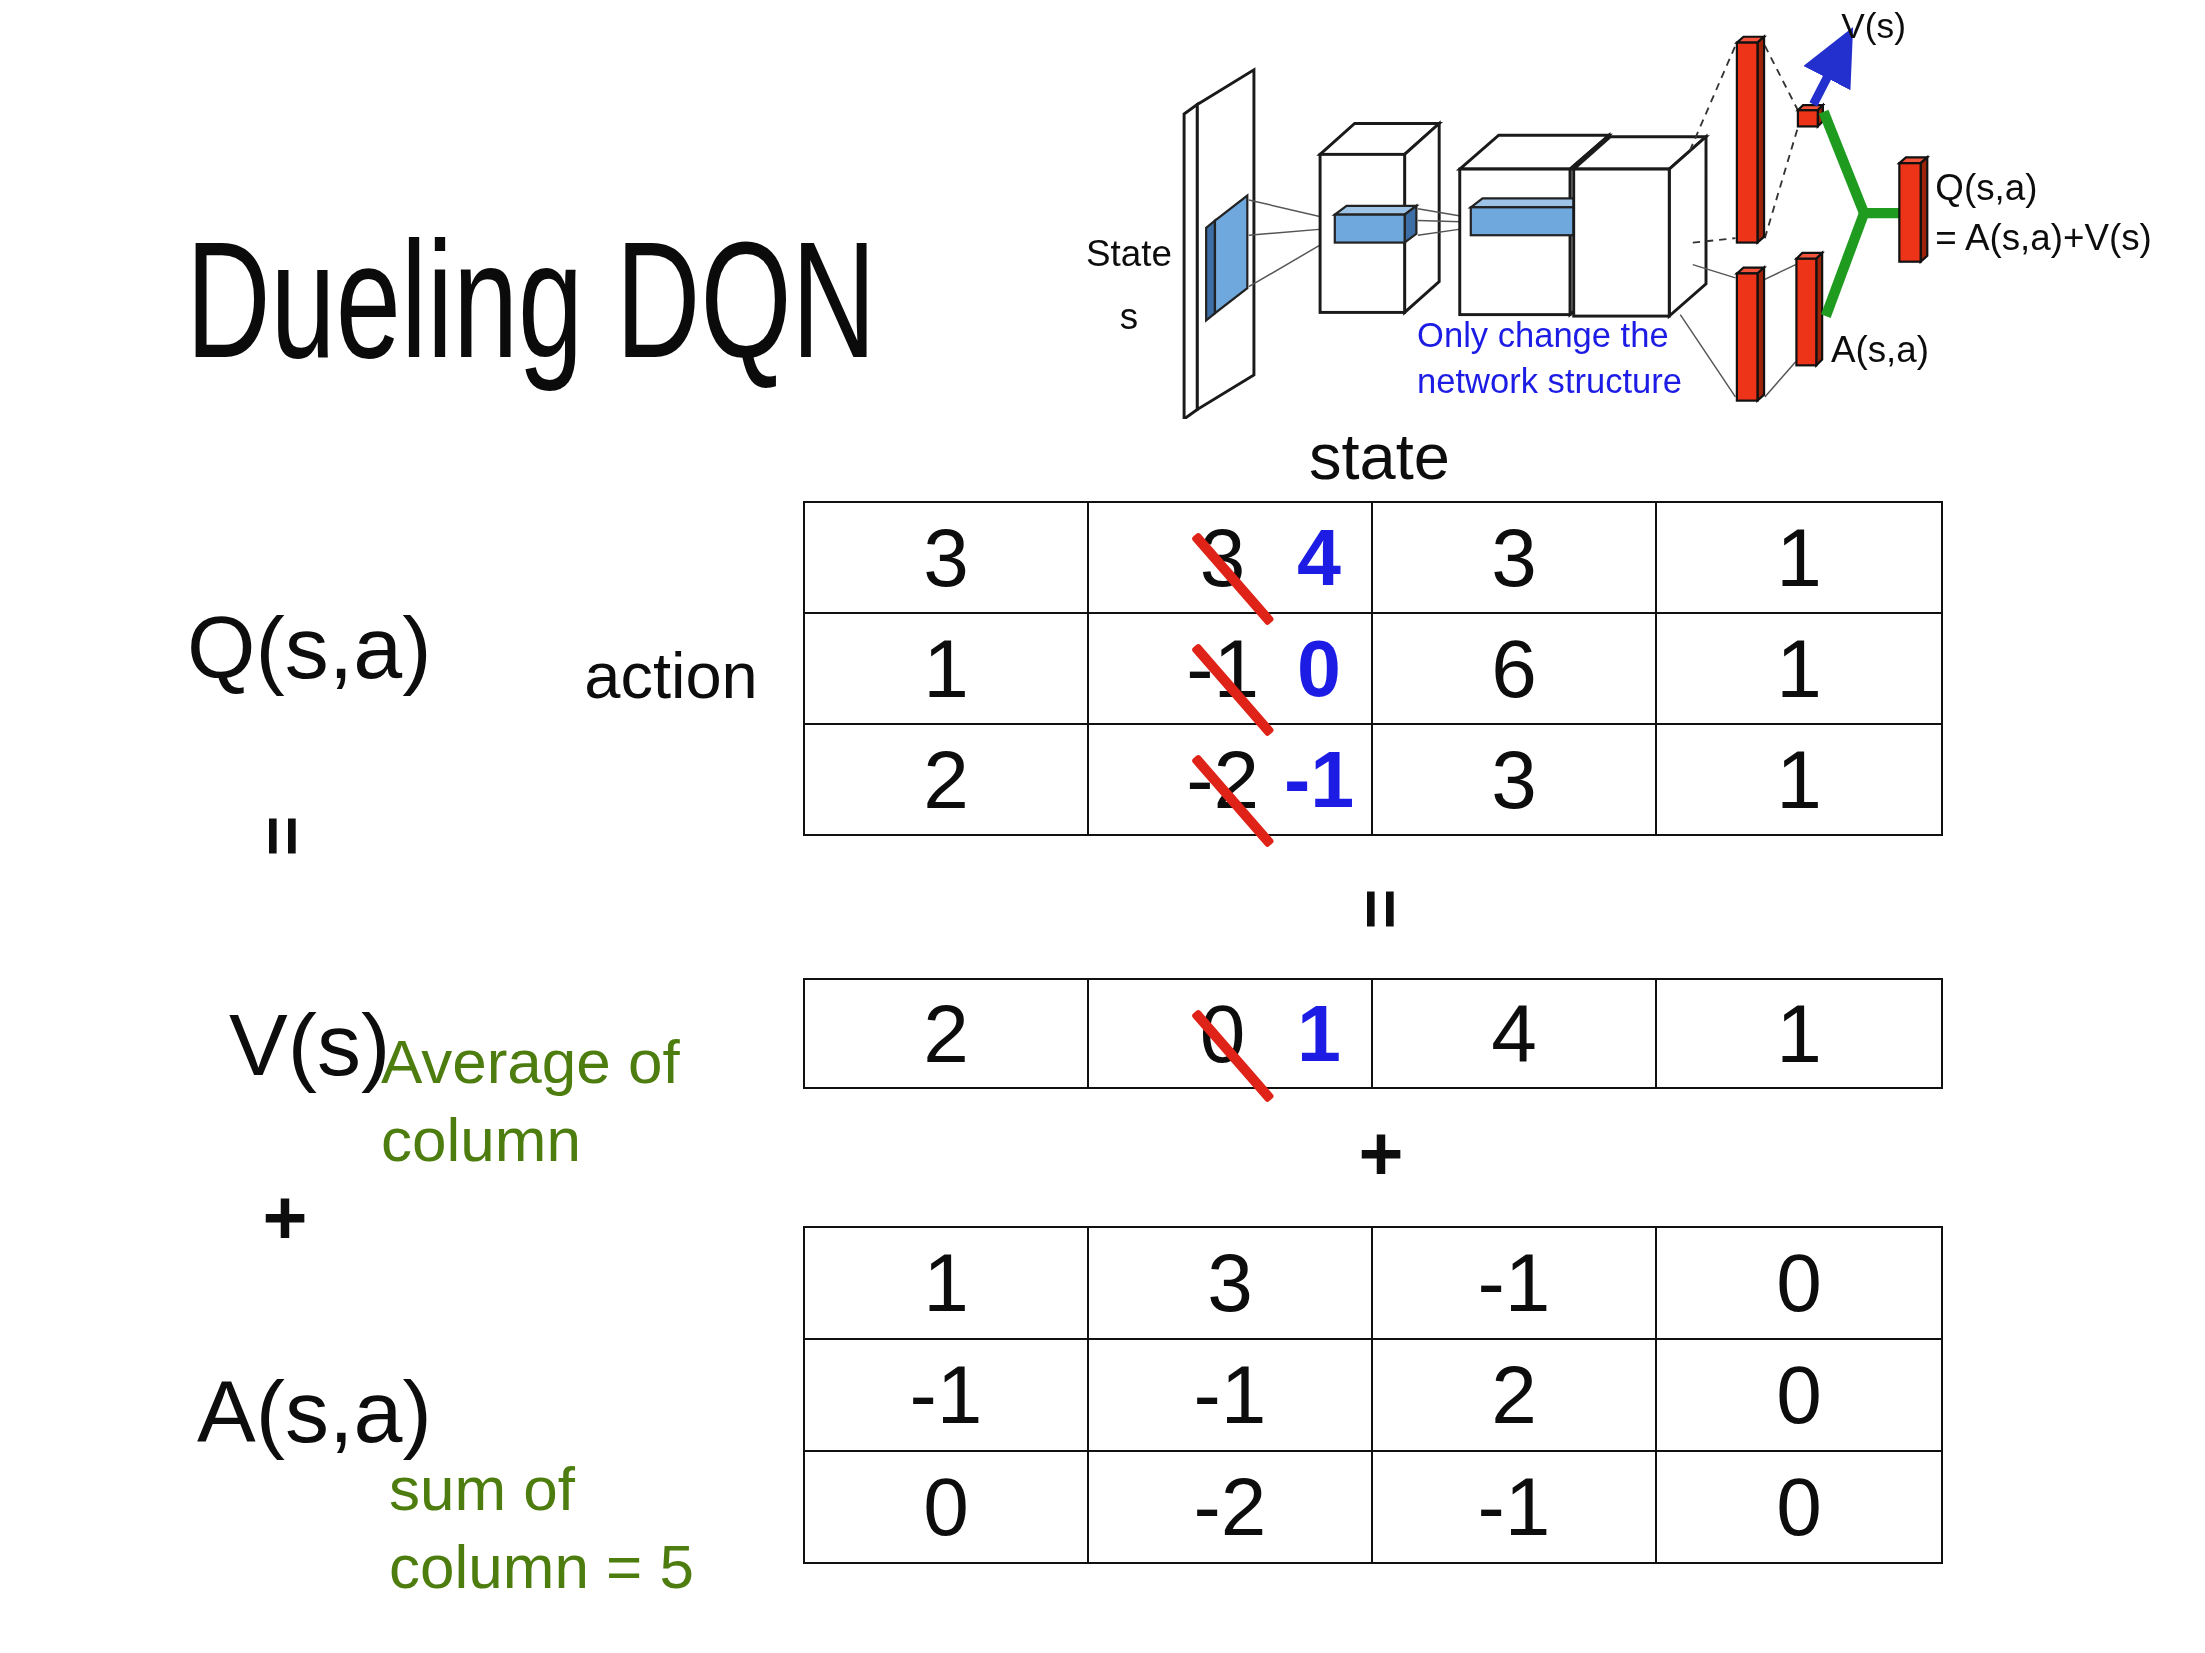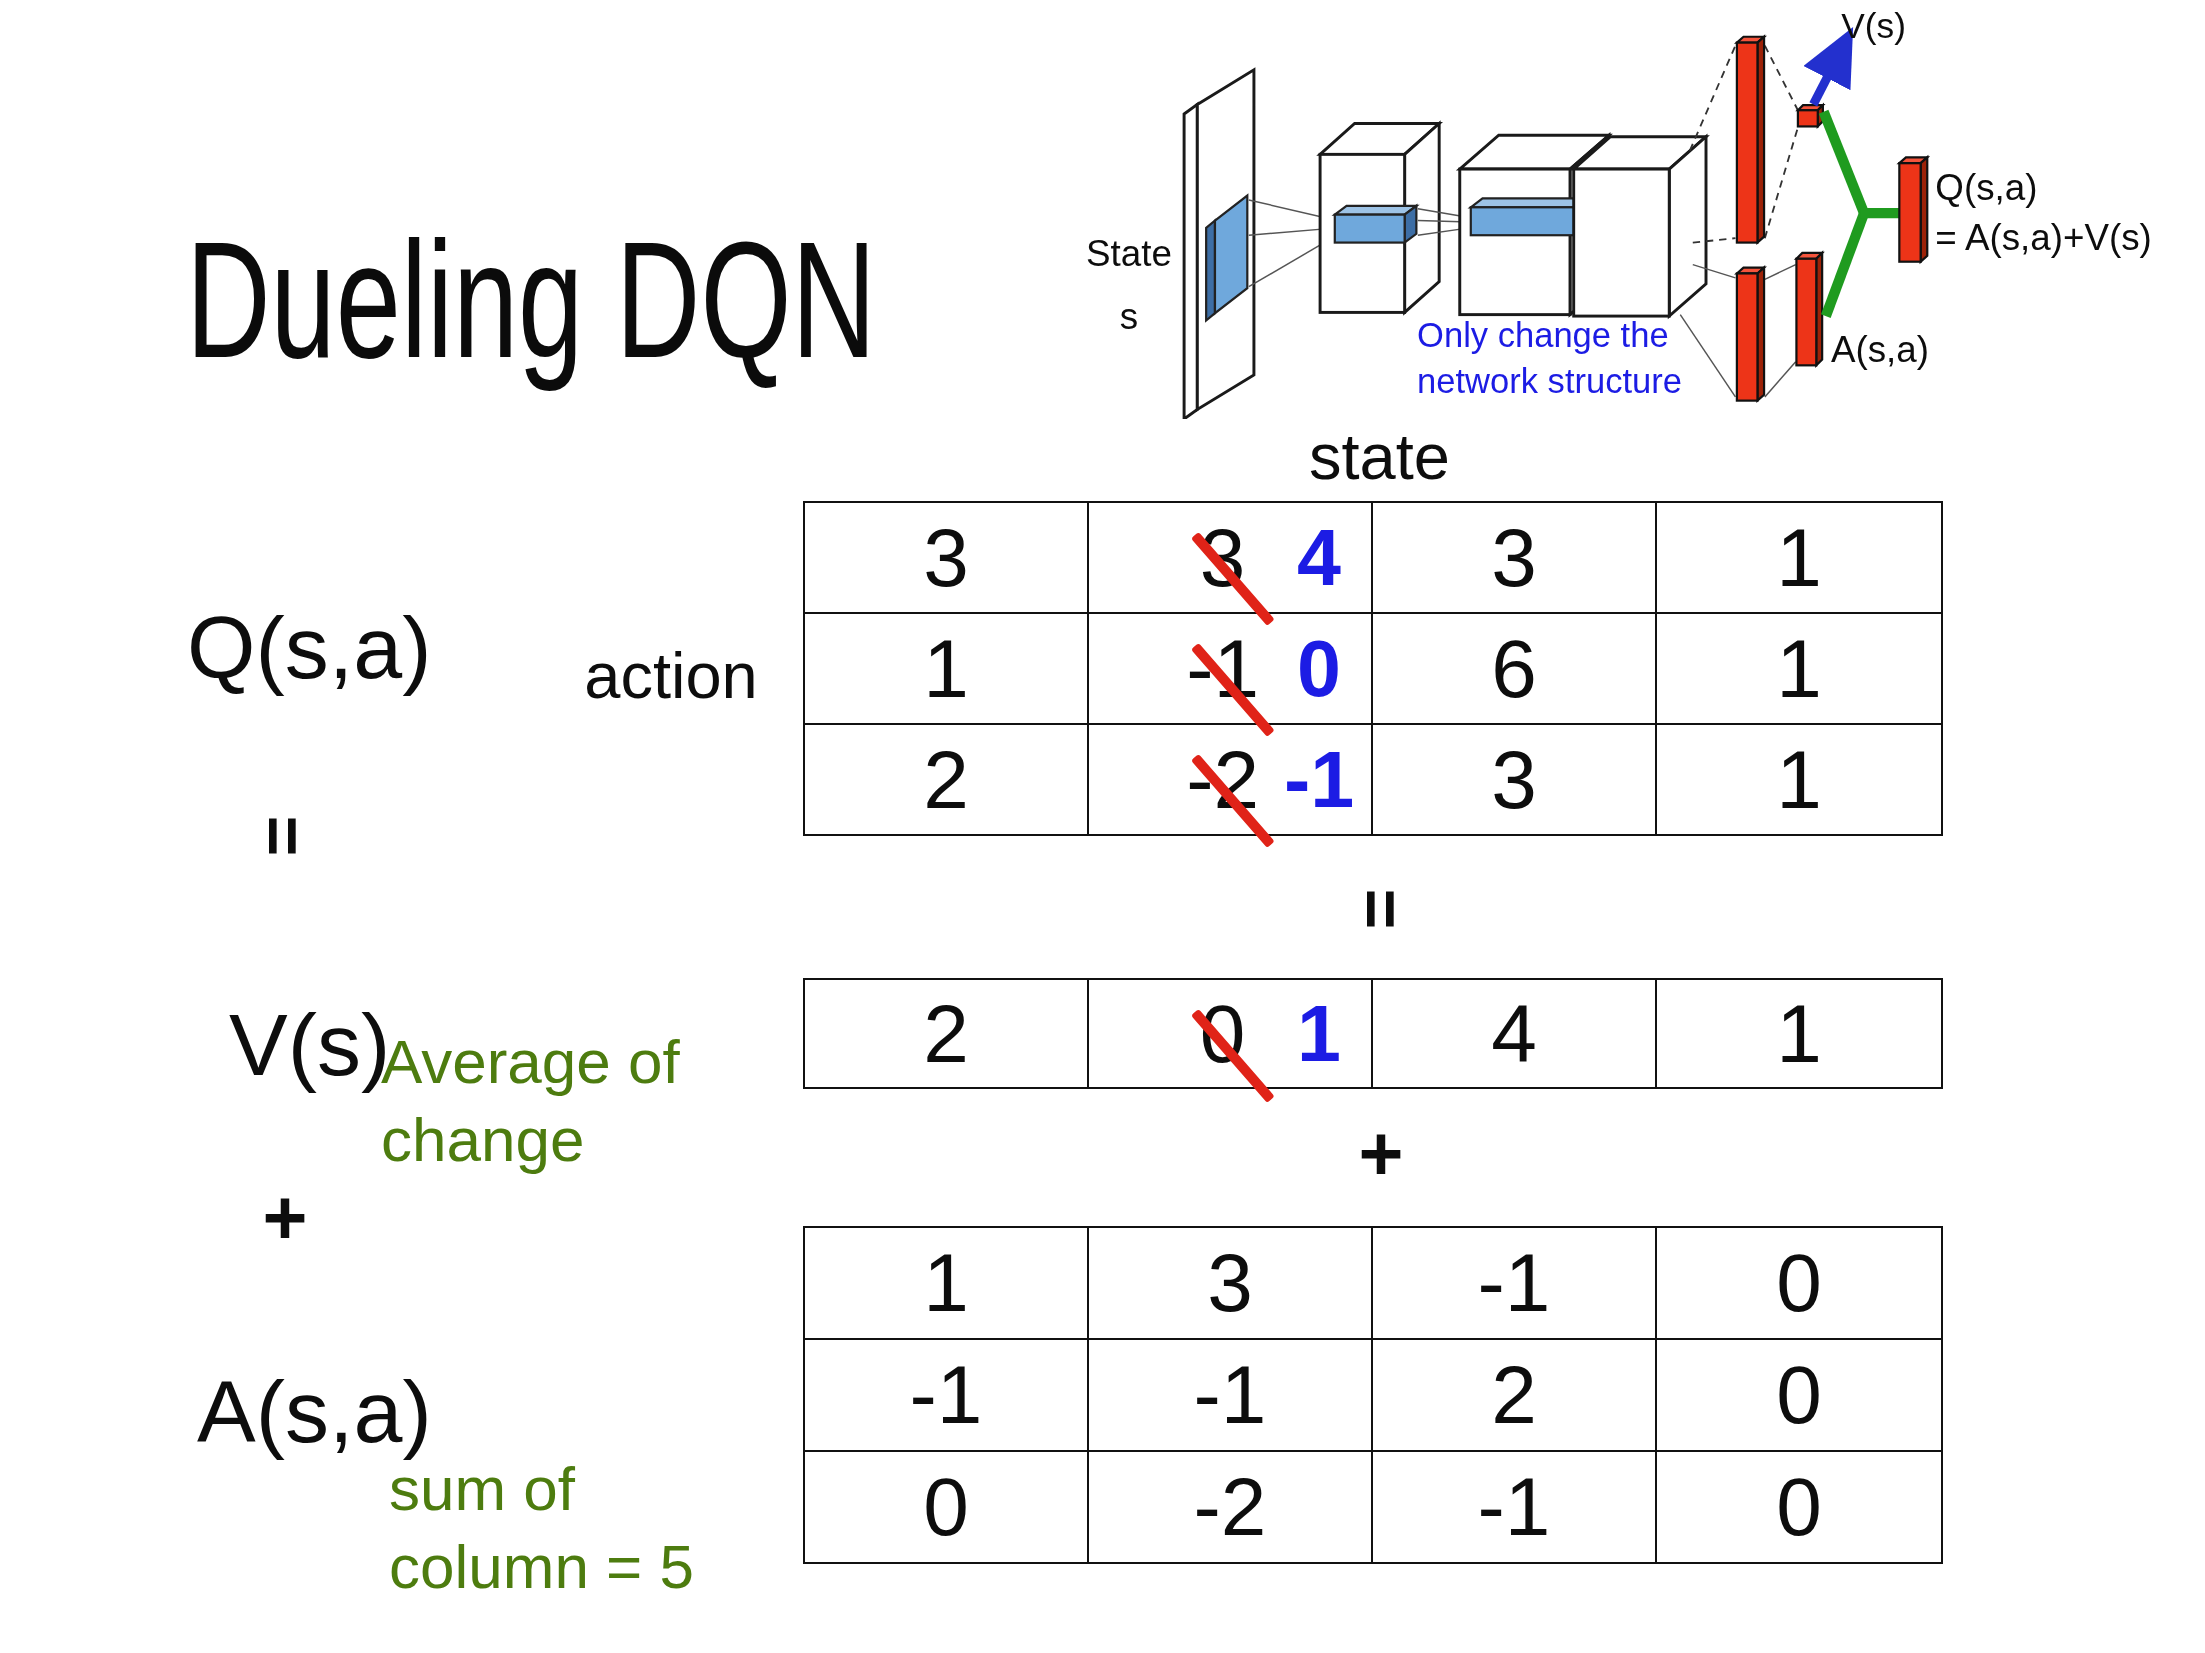--- a/index.html
+++ b/index.html
@@ -184,21 +184,21 @@
 <div class="abs hdr" id="state-label">state</div>
 <div class="abs hdr" id="action-label">action</div>
 
 <div class="abs biglbl" id="q-label">Q(s,a)</div>
 <div class="abs rot-eq" id="eq-left">
   <span>=</span>
 </div>
 <div class="abs biglbl" id="v-label">V(s)</div>
 <div class="abs bluenote" id="avg-note">
   <div>Average of</div>
-  <div>change</div>
+  <div>column</div>
 </div>
 <div class="abs plus" id="plus-left">+</div>
 <div class="abs biglbl" id="a-label">A(s,a)</div>
 <div class="abs bluenote" id="sum-note">
   <div>sum of</div>
   <div>column = 5</div>
 </div>
 
 <div class="abs rot-eq" id="eq-mid">
   <span>=</span>

